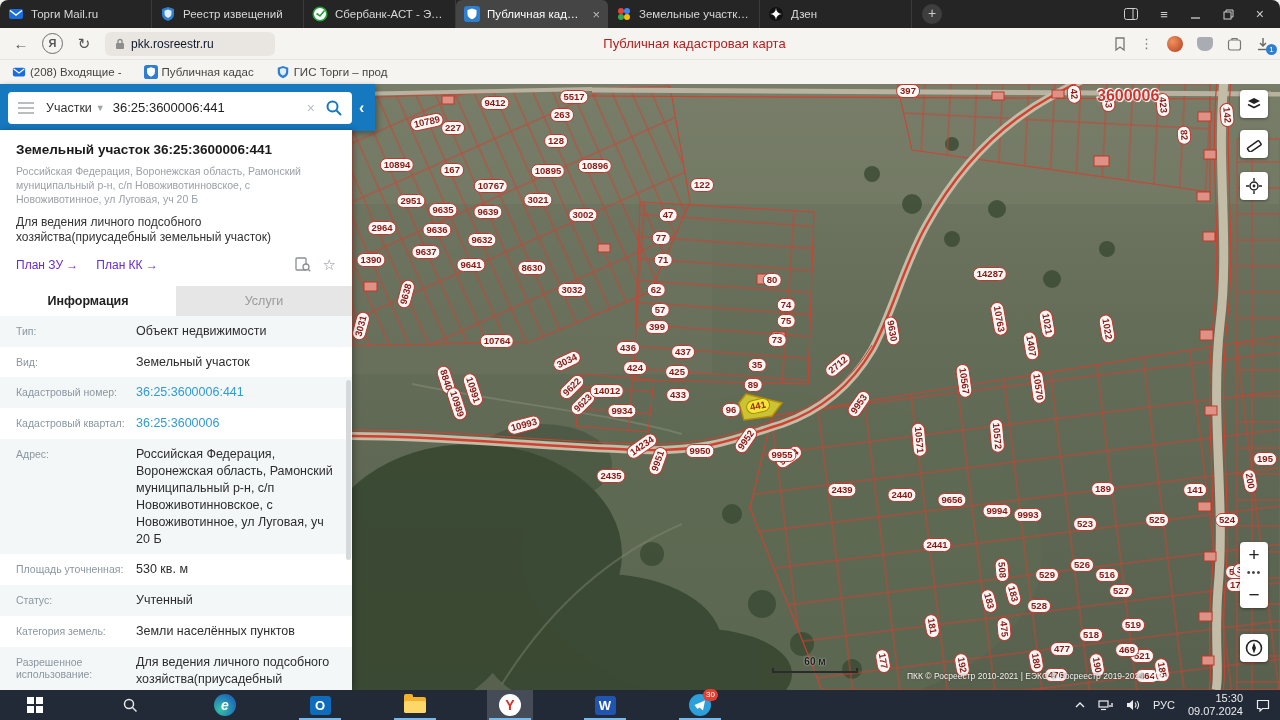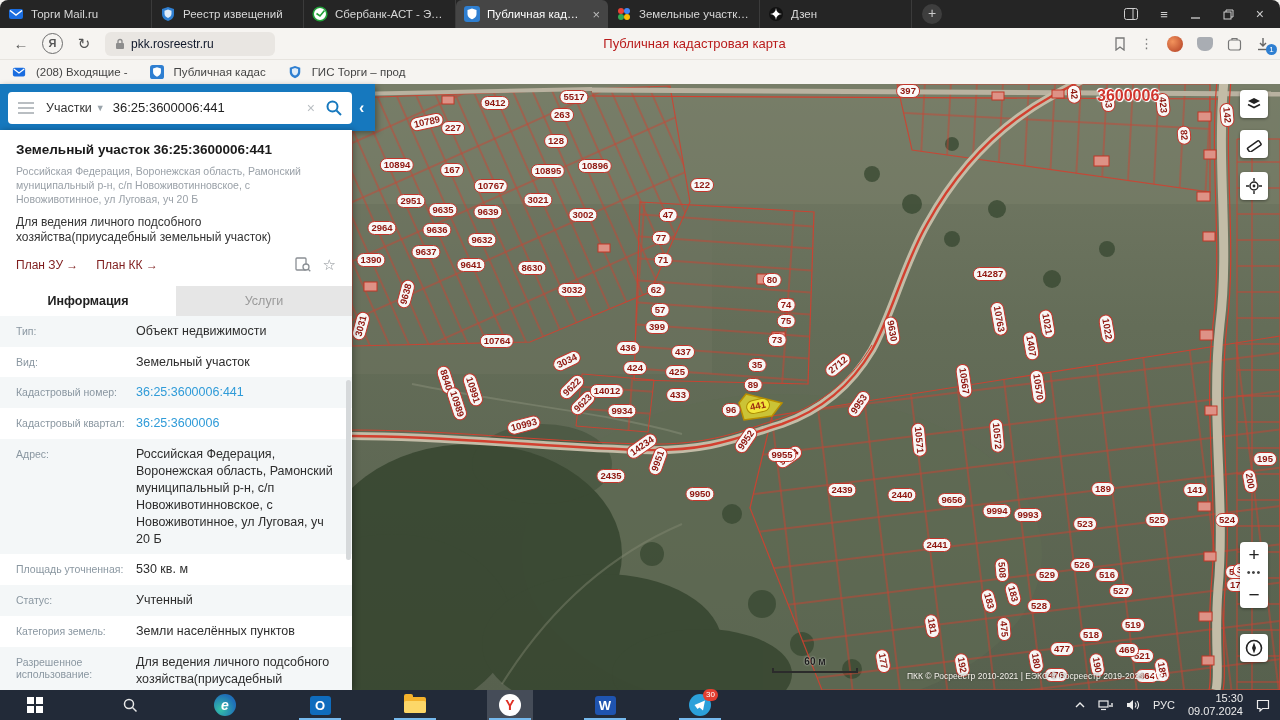--- a/index.html
+++ b/index.html
@@ -37,21 +37,21 @@
   .dl-wrap { position:relative; display:flex; }
   .dl-badge { position:absolute; right:-7px; bottom:-4px; background:#2f7fd1; color:#fff;
     font-size:8px; min-width:11px; height:11px; border-radius:6px; text-align:center; line-height:11px; }
   .ext-circle { width:16px; height:16px; border-radius:50%;
     background:radial-gradient(circle at 35% 35%, #f2935c, #b03c22); }
   .ext-shield { width:16px; height:14px; background:#a9adb3; border-radius:3px 3px 7px 7px; }
 
   
   .bookmarksbar { position:absolute; left:0; top:60px; width:1280px; height:24px; background:#f6f4f1;
     display:flex; align-items:center; gap:22px; padding:0 12px; }
-  .bm { display:flex; align-items:center; gap:8px; font-size:11.5px; color:#444; white-space:nowrap; }
+  .bm { display:flex; align-items:center; gap:2px; font-size:11.5px; color:#444; white-space:nowrap; }
   .bm .favicon, .bm .favicon svg { width:14px; height:14px; }
 
   
   .content { position:absolute; left:0; top:84px; width:1280px; height:606px; background:#5d6653; }
 
   
   .map { position:absolute; left:352px; top:0; width:928px; height:606px; overflow:hidden; }
   #map-labels { position:absolute; left:0; top:0; width:928px; height:606px; }
   .plabel { position:absolute; background:rgba(255,255,255,.95); border:1px solid #c3362b;
     border-radius:7px; color:#8f1710; font-size:9.5px; font-weight:bold; line-height:12px;
@@ -89,21 +89,21 @@
   .collapse { color:#fff; font-size:16px; margin-left:7px; font-weight:bold; }
 
   
   .panel { position:absolute; left:0; top:46px; width:352px; height:560px; background:#fff;
     box-shadow:2px 0 6px rgba(0,0,0,.3); }
   .phead { padding:12px 16px 8px 16px; }
   .ptitle { font-size:13.5px; font-weight:bold; color:#1a1a1a; margin-bottom:7px; }
   .paddr { font-size:10.5px; color:#9aa1a8; line-height:1.35; margin-bottom:8px; }
   .pusage { font-size:12px; color:#333; line-height:1.3; margin-bottom:10px; }
   .plinks { display:flex; align-items:center; gap:18px; }
-  .plink { font-size:12px; color:#7f1d1d; }
+  .plink { font-size:12px; color:#6d28d9; }
   .hicons { margin-left:auto; display:flex; gap:12px; align-items:center; color:#8a8f94; }
   .star { font-size:15px; color:#8a8f94; }
   .ptabs { display:flex; height:30px; margin-top:4px; }
   .ptab { flex:1; text-align:center; font-size:12.5px; line-height:30px; background:#e6e6e6; color:#9a9a9a; }
   .ptab.active { background:#fff; color:#222; font-weight:bold; }
   #rows { }
   .irow { display:flex; padding:7px 0 7px 16px; }
   .irow.alt { background:#f4f7f8; }
   .ilabel { width:120px; flex:0 0 120px; font-size:10.5px; color:#8a97a1; padding-top:2px; padding-right:8px; }
   .ivalue { flex:1; font-size:12.5px; color:#2d2d2d; line-height:1.35; padding-right:14px; }
@@ -436,21 +436,21 @@
           <div class="plabel" style="left: 325px; top: 288px; transform: translate(-50%, -50%);">425</div>
           <div class="plabel" style="left: 405px; top: 281px; transform: translate(-50%, -50%);">35</div>
           <div class="plabel" style="left: 401px; top: 301px; transform: translate(-50%, -50%);">89</div>
           <div class="plabel" style="left: 326px; top: 311px; transform: translate(-50%, -50%);">433</div>
           <div class="plabel" style="left: 379px; top: 326px; transform: translate(-50%, -50%);">96</div>
           <div class="plabel" style="left: 486px; top: 281px; transform: translate(-50%, -50%) rotate(-40deg);">2712</div>
           <div class="plabel" style="left: 507px; top: 320px; transform: translate(-50%, -50%) rotate(-55deg);">9953</div>
           <div class="plabel" style="left: 394px; top: 356px; transform: translate(-50%, -50%) rotate(-55deg);">9952</div>
           <div class="plabel" style="left: 437px; top: 373px; transform: translate(-50%, -50%) rotate(-35deg);">9954</div>
           <div class="plabel" style="left: 306px; top: 377px; transform: translate(-50%, -50%) rotate(-70deg);">9951</div>
-          <div class="plabel" style="left: 348px; top: 367px; transform: translate(-50%, -50%); margin-top: 43px;">9950</div>
+          <div class="plabel" style="left: 348px; top: 367px; transform: translate(-50%, -50%);">9950</div>
           <div class="plabel" style="left: 430px; top: 371px; transform: translate(-50%, -50%);">9955</div>
           <div class="plabel" style="left: 220px; top: 303px; transform: translate(-50%, -50%) rotate(-45deg);">9622</div>
           <div class="plabel" style="left: 231px; top: 319px; transform: translate(-50%, -50%) rotate(-45deg);">9623</div>
           <div class="plabel" style="left: 255px; top: 307px; transform: translate(-50%, -50%);">14012</div>
           <div class="plabel" style="left: 270px; top: 327px; transform: translate(-50%, -50%);">9934</div>
           <div class="plabel" style="left: 94px; top: 296px; transform: translate(-50%, -50%) rotate(72deg);">8840</div>
           <div class="plabel" style="left: 105px; top: 320px; transform: translate(-50%, -50%) rotate(72deg);">10989</div>
           <div class="plabel" style="left: 121px; top: 306px; transform: translate(-50%, -50%) rotate(72deg);">10991</div>
           <div class="plabel" style="left: 172px; top: 341px; transform: translate(-50%, -50%) rotate(-15deg);">10993</div>
           <div class="plabel" style="left: 290px; top: 362px; transform: translate(-50%, -50%) rotate(-35deg);">14234</div>

